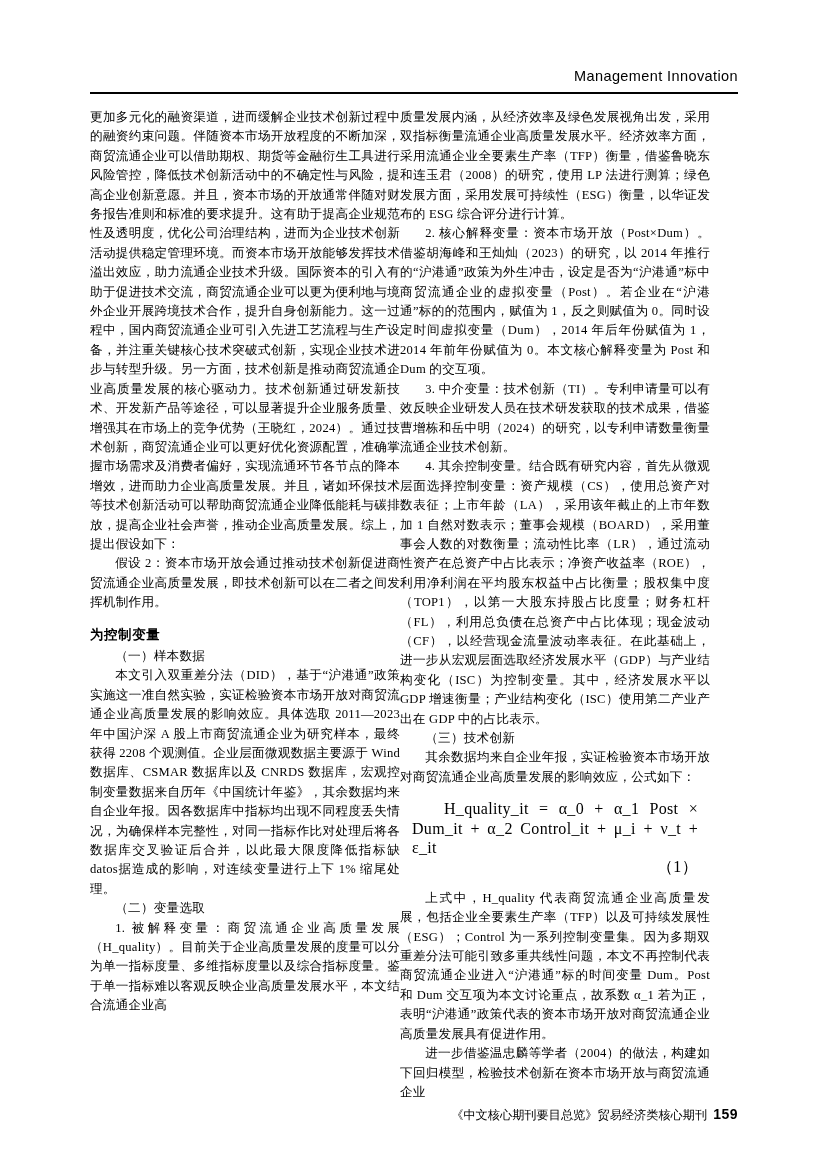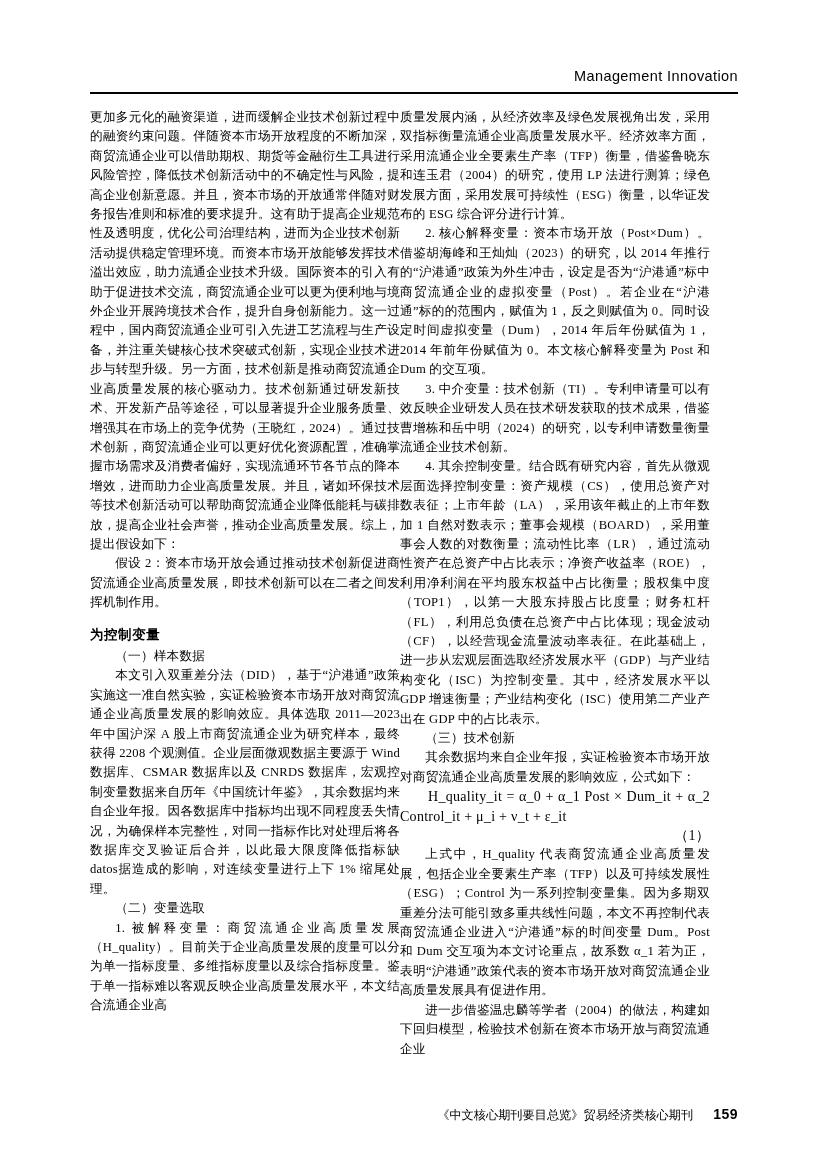--- a/index.html
+++ b/index.html
@@ -70,44 +70,44 @@
     text-indent: 0;
     letter-spacing: 0.05em;
   }
   .sub-head {
     font-size: 12.6px;
     line-height: 19.4px;
     text-indent: 2em;
     margin: 0;
   }
   .formula {
-    font-size: 14px;
+    font-size: 16px;
     line-height: 19.4px;
     text-indent: 2em;
-    margin: 0;
+    margin: 12px;
   }
   .formula-num {
     display: block;
     text-align: right;
     text-indent: 0;
   }
   .footer {
     position: absolute;
     bottom: 36px;
     left: 90px;
     width: 648px;
     text-align: right;
     font-size: 12.2px;
     font-family: "Liberation Serif", serif;
   }
   .footer .pg {
     font-family: "Liberation Sans", sans-serif;
     font-weight: bold;
     font-size: 14px;
-    margin-left: 20px;
+    margin-left: 6px;
     letter-spacing: 0.5px;
   }
 </style>
 </head>
 <body>
 
 <div class="page">
 
   <div class="header">Management Innovation</div>
   <div class="header-rule"></div>
@@ -118,21 +118,21 @@
       <p class="noind">更加多元化的融资渠道，进而缓解企业技术创新过程中的融资约束问题。伴随资本市场开放程度的不断加深，商贸流通企业可以借助期权、期货等金融衍生工具进行风险管控，降低技术创新活动中的不确定性与风险，提高企业创新意愿。并且，资本市场的开放通常伴随对财务报告准则和标准的要求提升。这有助于提高企业规范性及透明度，优化公司治理结构，进而为企业技术创新活动提供稳定管理环境。而资本市场开放能够发挥技术溢出效应，助力流通企业技术升级。国际资本的引入有助于促进技术交流，商贸流通企业可以更为便利地与境外企业开展跨境技术合作，提升自身创新能力。这一过程中，国内商贸流通企业可引入先进工艺流程与生产设备，并注重关键核心技术突破式创新，实现企业技术进步与转型升级。另一方面，技术创新是推动商贸流通企业高质量发展的核心驱动力。技术创新通过研发新技术、开发新产品等途径，可以显著提升企业服务质量、增强其在市场上的竞争优势（王晓红，2024）。通过技术创新，商贸流通企业可以更好优化资源配置，准确掌握市场需求及消费者偏好，实现流通环节各节点的降本增效，进而助力企业高质量发展。并且，诸如环保技术等技术创新活动可以帮助商贸流通企业降低能耗与碳排放，提高企业社会声誉，推动企业高质量发展。综上，提出假设如下：</p>
       <p class="ind2">假设 2：资本市场开放会通过推动技术创新促进商贸流通企业高质量发展，即技术创新可以在二者之间发挥机制作用。</p>
       <p class="sec-head">为控制变量</p>
       <p class="sub-head">（一）样本数据</p>
       <p class="ind2">本文引入双重差分法（DID），基于“沪港通”政策实施这一准自然实验，实证检验资本市场开放对商贸流通企业高质量发展的影响效应。具体选取 2011—2023 年中国沪深 A 股上市商贸流通企业为研究样本，最终获得 2208 个观测值。企业层面微观数据主要源于 Wind 数据库、CSMAR 数据库以及 CNRDS 数据库，宏观控制变量数据来自历年《中国统计年鉴》，其余数据均来自企业年报。因各数据库中指标均出现不同程度丢失情况，为确保样本完整性，对同一指标作比对处理后将各数据库交叉验证后合并，以此最大限度降低指标缺datos据造成的影响，对连续变量进行上下 1% 缩尾处理。</p>
       <p class="sub-head">（二）变量选取</p>
       <p class="ind2">1. 被解释变量：商贸流通企业高质量发展（H_quality）。目前关于企业高质量发展的度量可以分为单一指标度量、多维指标度量以及综合指标度量。鉴于单一指标难以客观反映企业高质量发展水平，本文结合流通企业高</p>
     </div>
 
     <div class="col">
-      <p class="noind">质量发展内涵，从经济效率及绿色发展视角出发，采用双指标衡量流通企业高质量发展水平。经济效率方面，采用流通企业全要素生产率（TFP）衡量，借鉴鲁晓东和连玉君（2004）的研究，使用 LP 法进行测算；绿色发展方面，采用发展可持续性（ESG）衡量，以华证发布的 ESG 综合评分进行计算。</p>
+      <p class="noind">质量发展内涵，从经济效率及绿色发展视角出发，采用双指标衡量流通企业高质量发展水平。经济效率方面，采用流通企业全要素生产率（TFP）衡量，借鉴鲁晓东和连玉君（2008）的研究，使用 LP 法进行测算；绿色发展方面，采用发展可持续性（ESG）衡量，以华证发布的 ESG 综合评分进行计算。</p>
       <p class="ind2">2. 核心解释变量：资本市场开放（Post×Dum）。借鉴胡海峰和王灿灿（2023）的研究，以 2014 年推行的“沪港通”政策为外生冲击，设定是否为“沪港通”标中商贸流通企业的虚拟变量（Post）。若企业在“沪港通”标的的范围内，赋值为 1，反之则赋值为 0。同时设定时间虚拟变量（Dum），2014 年后年份赋值为 1，2014 年前年份赋值为 0。本文核心解释变量为 Post 和 Dum 的交互项。</p>
       <p class="ind2">3. 中介变量：技术创新（TI）。专利申请量可以有效反映企业研发人员在技术研发获取的技术成果，借鉴曹增栋和岳中明（2024）的研究，以专利申请数量衡量流通企业技术创新。</p>
       <p class="ind2">4. 其余控制变量。结合既有研究内容，首先从微观层面选择控制变量：资产规模（CS），使用总资产对数表征；上市年龄（LA），采用该年截止的上市年数加 1 自然对数表示；董事会规模（BOARD），采用董事会人数的对数衡量；流动性比率（LR），通过流动性资产在总资产中占比表示；净资产收益率（ROE），利用净利润在平均股东权益中占比衡量；股权集中度（TOP1），以第一大股东持股占比度量；财务杠杆（FL），利用总负债在总资产中占比体现；现金波动（CF），以经营现金流量波动率表征。在此基础上，进一步从宏观层面选取经济发展水平（GDP）与产业结构变化（ISC）为控制变量。其中，经济发展水平以 GDP 增速衡量；产业结构变化（ISC）使用第二产业产出在 GDP 中的占比表示。</p>
       <p class="sub-head">（三）技术创新</p>
       <p class="ind2">其余数据均来自企业年报，实证检验资本市场开放对商贸流通企业高质量发展的影响效应，公式如下：</p>
       <p class="formula">
         <span>H_quality_it = α_0 + α_1 Post × Dum_it + α_2 Control_it + μ_i + ν_t + ε_it</span>
         <span class="formula-num">（1）</span>
       </p>
       <p class="ind2">上式中，H_quality 代表商贸流通企业高质量发展，包括企业全要素生产率（TFP）以及可持续发展性（ESG）；Control 为一系列控制变量集。因为多期双重差分法可能引致多重共线性问题，本文不再控制代表商贸流通企业进入“沪港通”标的时间变量 Dum。Post 和 Dum 交互项为本文讨论重点，故系数 α_1 若为正，表明“沪港通”政策代表的资本市场开放对商贸流通企业高质量发展具有促进作用。</p>

